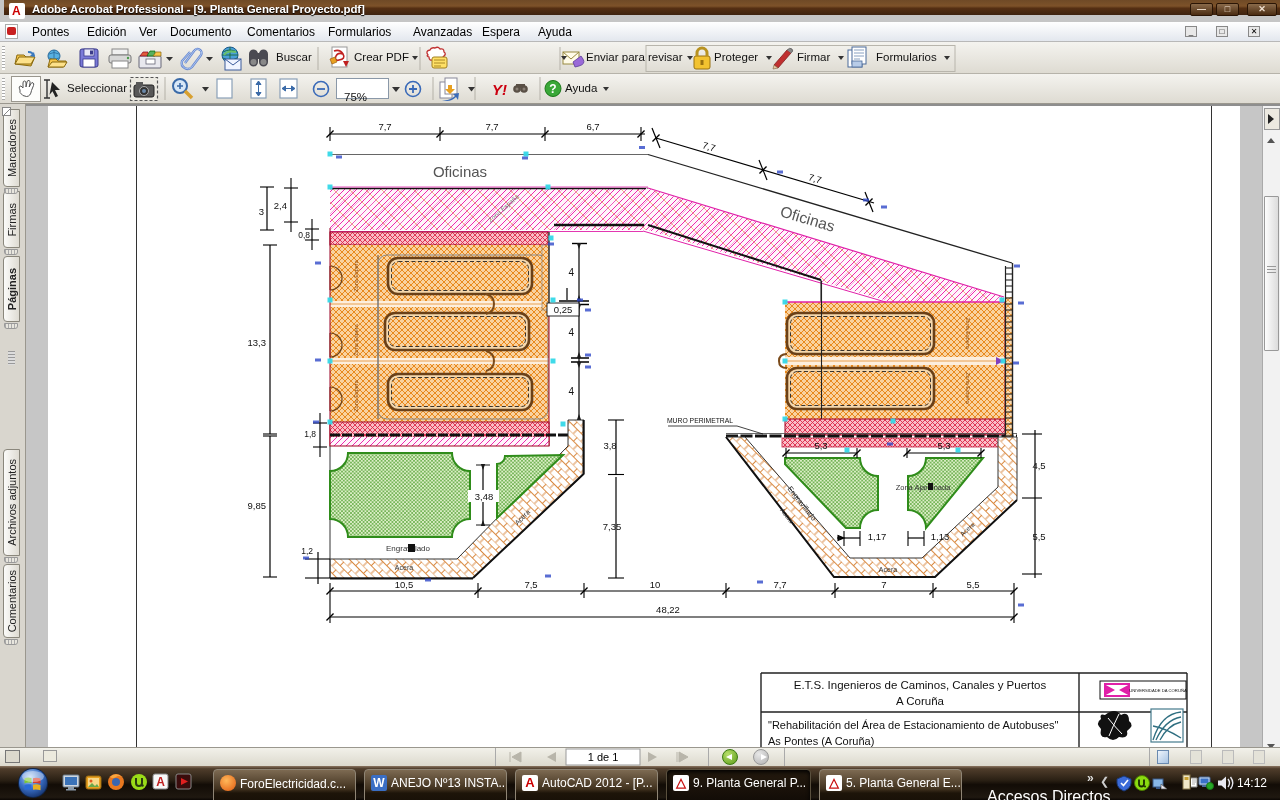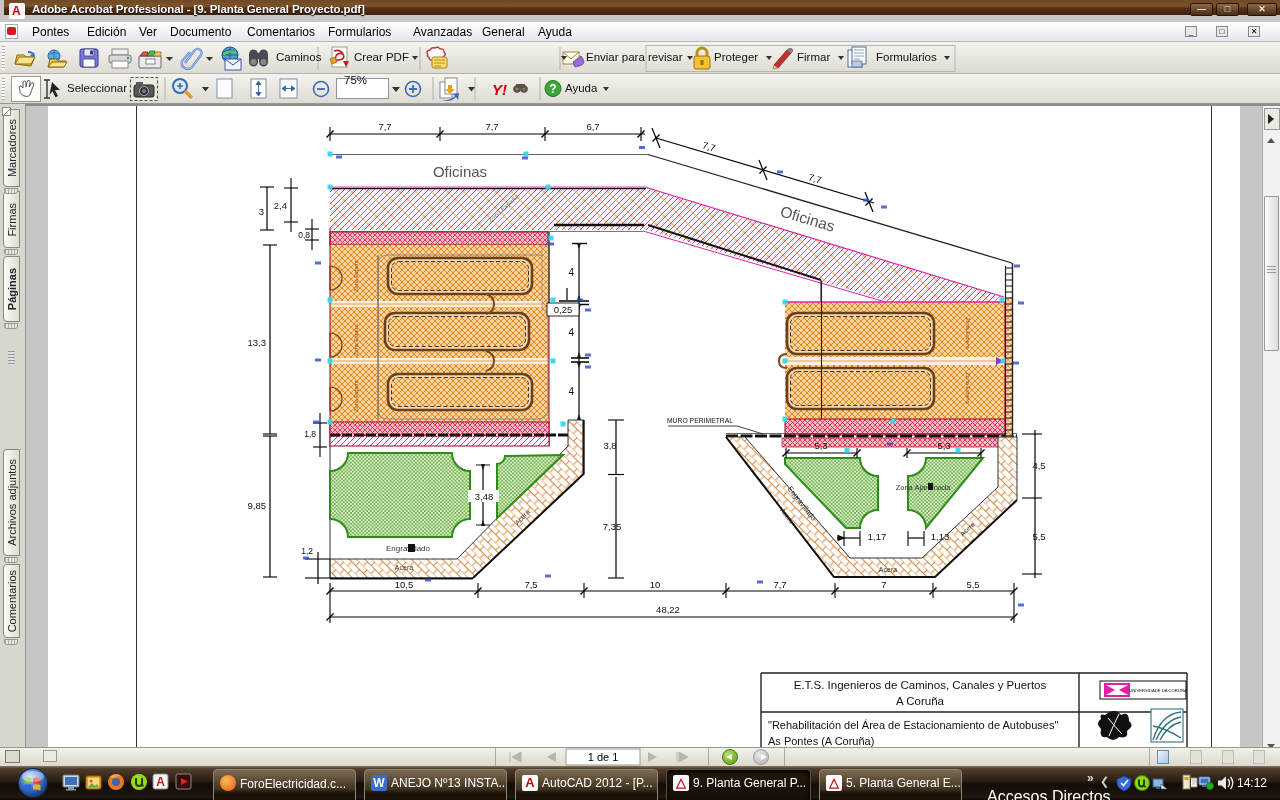--- a/index.html
+++ b/index.html
@@ -51,21 +51,21 @@
   <div id="menubar">
     <div class="m" style="left:5px;top:2px;width:13px;height:15px;background:#fff;border:1px solid #aaa;"></div>
       <div class="m" style="left:7px;top:5px;width:9px;height:8px;background:#c82020;border-radius:2px;"></div>
     <div class="m" style="left:32px;">Pontes</div>
     <div class="m" style="left:87px;">Edición</div>
     <div class="m" style="left:139px;">Ver</div>
     <div class="m" style="left:170px;">Documento</div>
     <div class="m" style="left:247px;">Comentarios</div>
     <div class="m" style="left:328px;">Formularios</div>
     <div class="m" style="left:413px;">Avanzadas</div>
-    <div class="m" style="left:482px;">General</div>
+    <div class="m" style="left:482px;">Espera</div>
     <div class="m" style="left:538px;">Ayuda</div>
     <div class="m" style="left:1185px;top:4px;width:12px;height:11px;border:1px solid #888;background:#e8e8e8;font-size:8px;line-height:9px;text-align:center;">_</div>
     <div class="m" style="left:1216px;top:4px;width:12px;height:11px;border:1px solid #888;background:#e8e8e8;font-size:8px;line-height:9px;text-align:center;">□</div>
     <div class="m" style="left:1248px;top:4px;width:12px;height:11px;border:1px solid #888;background:#e8e8e8;font-size:8px;line-height:9px;text-align:center;">✕</div>
   </div>
 
   <div id="tb1">
     <div class="grip"></div>
     <svg id="tb1icons" width="1280" height="32" style="position:absolute;left:0;top:0;">
         <line x1="318" y1="5" x2="318" y2="28" stroke="#b4b1a8" stroke-width="1"></line>
@@ -149,21 +149,21 @@
 <path d="M2,18 L6,21 L1,22 z" fill="#e8c8a0" stroke="#806040" stroke-width="0.6"></path>
 <path d="M15,3 q3,-3 5,-1 q2,2 -1,4" fill="#888" stroke="#555" stroke-width="0.7"></path>
         </g>
         <g transform="translate(848,5)">
 <rect x="0" y="3" width="14" height="17" fill="#fff" stroke="#4a6a9a" stroke-width="1"></rect>
 <rect x="4" y="0" width="14" height="17" fill="#fff" stroke="#4a6a9a" stroke-width="1"></rect>
 <path d="M6,3 h10 M6,6 h10 M6,9 h10 M6,12 h6" stroke="#88a0c0" stroke-width="1"></path>
 <rect x="4" y="14" width="10" height="6" fill="#b8cce8" stroke="#4a6a9a" stroke-width="0.8"></rect>
         </g>
       </svg>
-    <div class="tbtext" style="left:276px;top:9px;">Caminos</div>
+    <div class="tbtext" style="left:276px;top:9px;">Buscar</div>
     <div class="tbtext" style="left:354px;top:9px;">Crear PDF</div>
       <div class="darr" style="left:412px;top:14px;"></div>
     <div class="tbtext" style="left:449px;top:4px;margin-top:48px;">Comentario y marca</div>
       <div class="darr" style="left:561px;top:14px;"></div>
     <div class="tbtext" style="left:586px;top:9px;">Enviar para revisar</div>
       <div class="darr" style="left:687px;top:14px;"></div>
     <div class="tbtext" style="left:714px;top:9px;">Proteger</div>
       <div class="darr" style="left:766px;top:14px;"></div>
     <div class="tbtext" style="left:797px;top:9px;">Firmar</div>
       <div class="darr" style="left:838px;top:14px;"></div>
@@ -227,21 +227,21 @@
 <circle cx="4" cy="6" r="3.8"></circle>
           <circle cx="11" cy="6" r="3.8"></circle>
           <rect x="3" y="1" width="9" height="4"></rect>
 <circle cx="4" cy="6" r="1.5" fill="#8a8076"></circle>
           <circle cx="11" cy="6" r="1.5" fill="#8a8076"></circle>
         </g>
         <circle cx="553" cy="14.5" r="8" fill="#3aa838" stroke="#1a7818" stroke-width="1"></circle>
         <text x="553" y="19" font-family="Liberation Sans" font-weight="bold" font-size="12" fill="#fff" text-anchor="middle">?</text>
       </svg>
     <div class="tbtext" style="left:67px;top:8px;text-align:right;">Seleccionar</div>
-    <div class="tbtext" style="left:344px;top:0;">75%</div>
+    <div class="tbtext" style="left:344px;top:17px;">75%</div>
     <div class="tbtext" style="left:565px;top:8px;">Ayuda</div>
       <div class="darr" style="left:603px;top:13px;"></div>
   </div>
 
   <div id="docarea"></div>
   <div id="page"></div>
   <div id="rgray"></div>
   <div style="position:absolute;left:2px;top:107px;width:9px;height:9px;background:#fff;border:1px solid #888;z-index:5;"></div>
     <div style="position:absolute;left:3px;top:108px;width:8px;height:8px;background:linear-gradient(135deg,transparent 45%,#888 45%,#888 55%,transparent 55%);z-index:6;"></div>
     <div id="tabstrip">

